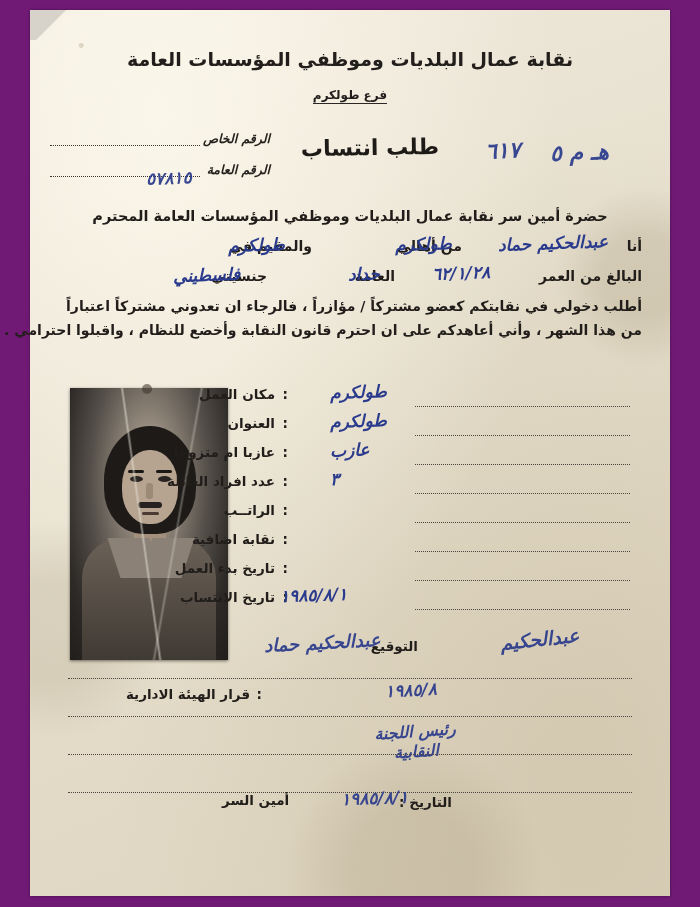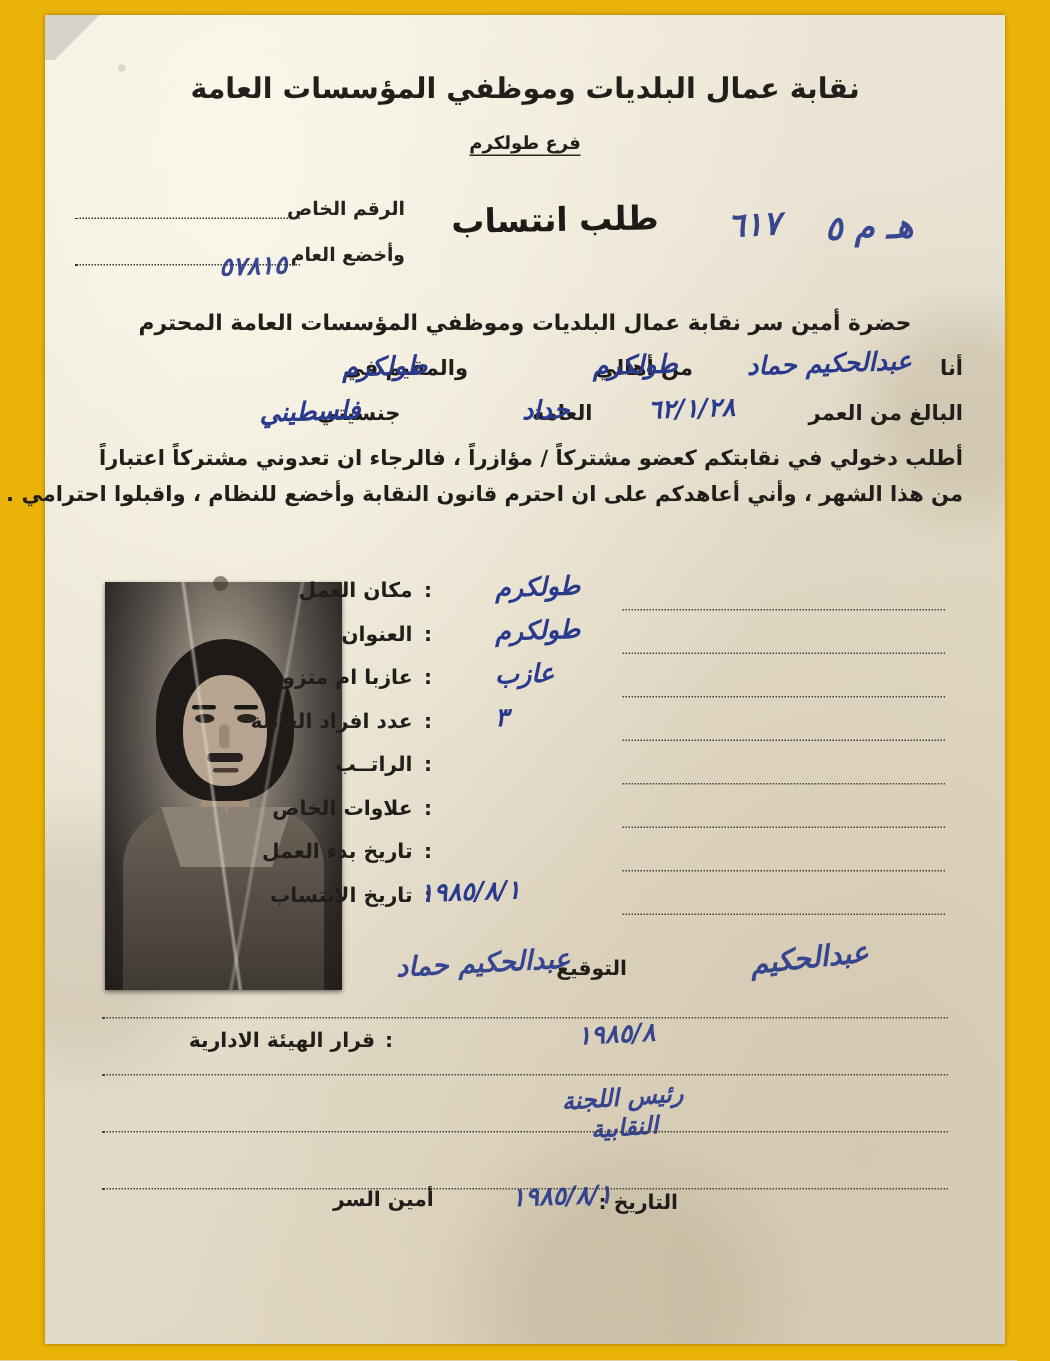--- a/index.html
+++ b/index.html
@@ -3,21 +3,21 @@
 <meta charset="utf-8">
 <style>
   html,body{margin:0;padding:0;background:#d8d6d2;}
   body{
     width:700px;height:907px;overflow:hidden;
     font-family:"DejaVu Sans", sans-serif;
     -webkit-font-smoothing:antialiased;
   }
   #page{
     position:relative;width:700px;height:907px;
-    background:#eab308;
+    background:#701a75;
   }
   
   #sheet{
     position:absolute;left:30px;top:10px;width:640px;height:886px;
     background:#e8e2d4;
     background-image:
       radial-gradient(ellipse at 20% 12%, rgba(255,252,240,0.75) 0%, rgba(255,252,240,0) 55%),
       radial-gradient(ellipse at 85% 85%, rgba(196,182,153,0.45) 0%, rgba(196,182,153,0) 60%),
       linear-gradient(160deg,#efe9dc 0%,#e6dfcd 45%,#ded5c0 100%);
     box-shadow:0 0 3px rgba(0,0,0,0.35);
@@ -61,21 +61,21 @@
   }
   #title2 .u{border-bottom:1px solid #2b2724;padding-bottom:1px;}
 
   #formtitle{
     position:absolute;top:125px;left:250px;width:180px;text-align:center;
     font-size:22px;font-weight:bold;color:#1d1a17;
     transform:rotate(-1deg);
   }
 
   
-  .numrow{position:absolute;font-size:12.5px;color:#26221f;font-weight:bold;}
+  .numrow{position:absolute;font-size:12.5px;color:#26221f;font-weight:bold;font-style:italic;}
   #lbl-private{top:121px;right:400px;}
   #lbl-general{top:152px;right:400px;}
   .dotline{
     position:absolute;border-bottom:1px dotted #3a342e;height:0;
   }
   #dot-private{top:135px;right:470px;width:150px;}
   #dot-general{top:166px;right:470px;width:150px;}
 
   #num-top{
     position:absolute;top:128px;left:455px;font-size:22px;color:#2a3a8c;
@@ -227,21 +227,21 @@
 <div id="page">
   <div id="sheet">
     <div id="corner"></div>
 
     <div id="title1" class="ar print">نقابة عمال البلديات وموظفي المؤسسات العامة</div>
     <div id="title2" class="ar print"><span class="u">فرع طولكرم</span></div>
     <div id="formtitle" class="ar print">طلب انتساب</div>
 
     <div class="numrow ar print" id="lbl-private">الرقم الخاص</div>
     <div class="dotline" id="dot-private"></div>
-    <div class="numrow ar print" id="lbl-general">وأخضع العام</div>
+    <div class="numrow ar print" id="lbl-general">الرقم العامة</div>
     <div class="dotline" id="dot-general"></div>
     <div id="num-general-val" class="hand">٥٧٨١٥</div>
 
     <div id="num-top" class="hand">٦١٧</div>
     <div id="num-top2" class="hand">هـ م ٥</div>
 
     <div id="addressee" class="ar print">حضرة أمين سر نقابة عمال البلديات وموظفي المؤسسات العامة المحترم</div>
 
     <div class="bodyline ar print" id="l1">
       <span style="position:absolute;right:0;">أنا</span>
@@ -307,21 +307,21 @@
           <div class="fcolon ar print">:</div>
           <div class="fline" style="right: 40px; left: 385px; top: 20px;"></div>
           <div class="fval" style="top: -4px; left: 300px;">٣</div>
         </div>
         <div class="field" style="top: 492px;">
           <div class="flabel ar print">الراتــب</div>
           <div class="fcolon ar print">:</div>
           <div class="fline" style="right: 40px; left: 385px; top: 20px;"></div>
         </div>
         <div class="field" style="top: 521px;">
-          <div class="flabel ar print">علاوات الخاص</div>
+          <div class="flabel ar print">نقابة اضافية</div>
           <div class="fcolon ar print">:</div>
           <div class="fline" style="right: 40px; left: 385px; top: 20px;"></div>
         </div>
         <div class="field" style="top: 550px;">
           <div class="flabel ar print">تاريخ بدء العمل</div>
           <div class="fcolon ar print">:</div>
           <div class="fline" style="right: 40px; left: 385px; top: 20px;"></div>
         </div>
         <div class="field" style="top: 579px;">
           <div class="flabel ar print">تاريخ الانتساب</div>

